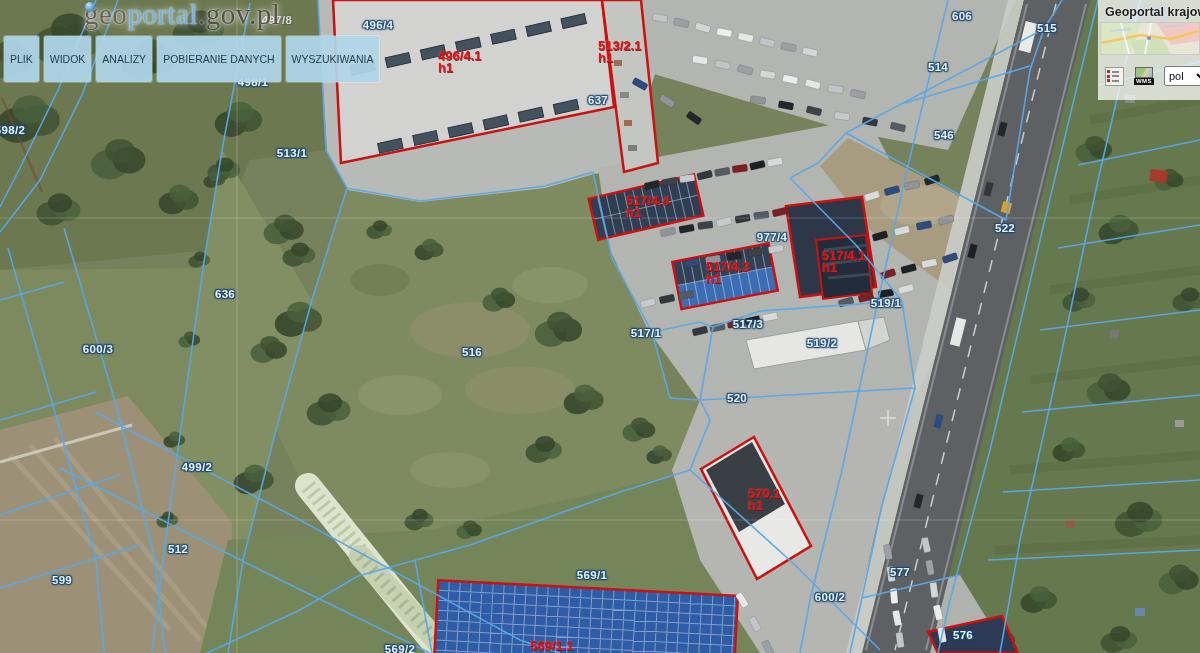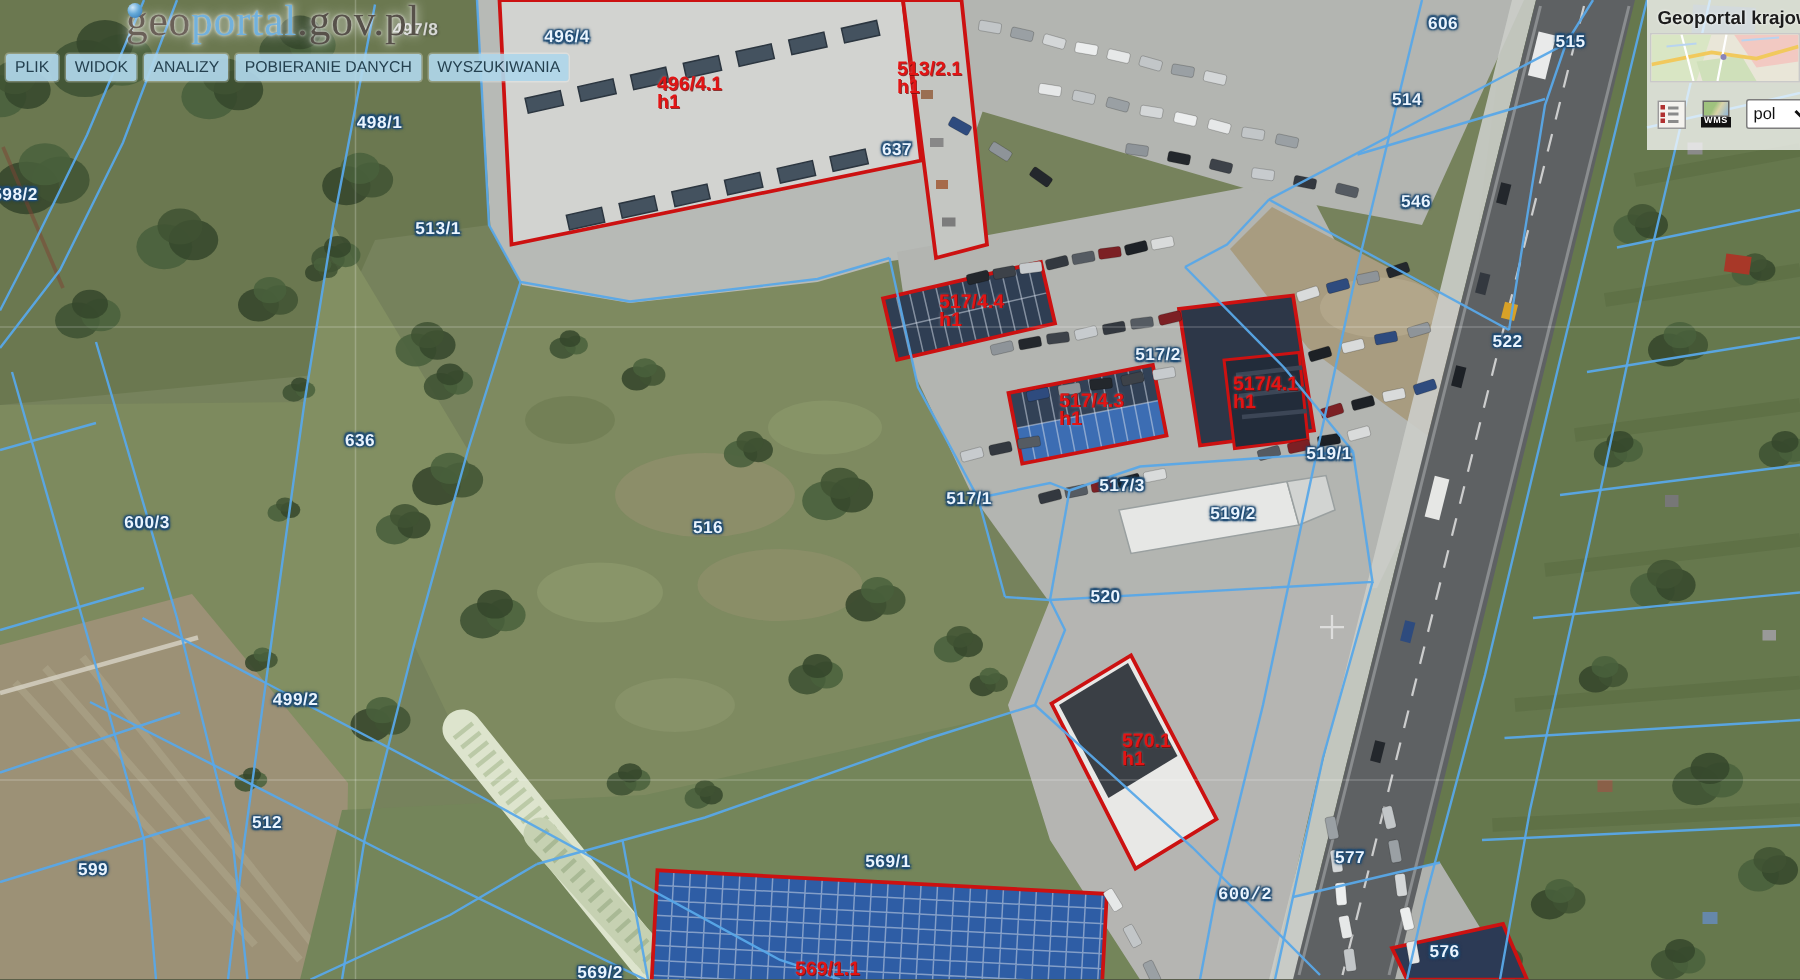--- a/index.html
+++ b/index.html
@@ -22,21 +22,21 @@
   
   #logo{position:absolute;left:84px;top:-2px;font-family:"Liberation Serif",serif;
     font-size:29px;letter-spacing:.5px;cursor:pointer;
     text-shadow:0 0 7px rgba(255,255,255,.85),0 0 2px rgba(255,255,255,.9);}
   #logo .geo{color:#6a6058;} #logo .portal{color:#72b1dc;} #logo .suffix{color:#57514a;}
   #logo .ball{position:absolute;left:1px;top:4px;width:10px;height:10px;border-radius:50%;
     background:radial-gradient(circle at 35% 30%,#cfe7f6,#65a9d8 45%,#2a6fae);}
 
   #menu-bar{position:absolute;left:4px;top:36px;display:flex;gap:5px;}
   .menu-btn{background:rgba(175,214,233,.93);color:#24404f;font-size:10.5px;
-    font-family:"Liberation Sans",sans-serif;padding:3px 6px;border:0;border-radius:2px;
+    font-family:"Liberation Sans",sans-serif;padding:17px 6px;border:0;border-radius:2px;
     cursor:pointer;box-shadow:0 0 0 1px rgba(255,255,255,.28);white-space:nowrap;}
 
   
   #right-panel{position:absolute;right:0;top:0;width:102px;height:100px;
     background:rgba(255,255,255,.74);}
   #panel-title{font-weight:bold;font-size:12.5px;color:#1c1c1c;padding:5px 0 3px 7px;
     white-space:nowrap;overflow:hidden;text-shadow:0 0 2px #fff;}
   #minimap{display:block;margin-left:2px;width:98px;height:31px;border:1px solid #c9c9c9;
     cursor:pointer;background:#e9e6d8;}
   #panel-tools{position:absolute;left:7px;top:66px;right:-10px;display:flex;
@@ -476,36 +476,36 @@
       <div class="parcel-label faint" style="left: 277px; top: 20px;">497/8</div>
       <div class="parcel-label" style="left: 253px; top: 82px;">498/1</div>
       <div class="parcel-label" style="left: 378px; top: 25px;">496/4</div>
       <div class="parcel-label" style="left: 292px; top: 153px;">513/1</div>
       <div class="parcel-label" style="left: 598px; top: 100px;">637</div>
       <div class="parcel-label" style="left: 962px; top: 16px;">606</div>
       <div class="parcel-label" style="left: 938px; top: 67px;">514</div>
       <div class="parcel-label" style="left: 1047px; top: 28px;">515</div>
       <div class="parcel-label" style="left: 944px; top: 135px;">546</div>
       <div class="parcel-label" style="left: 1005px; top: 228px;">522</div>
-      <div class="parcel-label" style="left: 240px; top: 294px;">636</div>
+      <div class="parcel-label" style="left: 225px; top: 294px;">636</div>
       <div class="parcel-label" style="left: 82px; top: 349px; padding-left: 32px;">600/3</div>
       <div class="parcel-label" style="left: 472px; top: 352px;">516</div>
       <div class="parcel-label" style="left: 646px; top: 333px;">517/1</div>
       <div class="parcel-label" style="left: 748px; top: 324px;">517/3</div>
-      <div class="parcel-label" style="left: 772px; top: 237px;">517/2</div>
+      <div class="parcel-label" style="left: 772px; top: 237px;">977/4</div>
       <div class="parcel-label" style="left: 886px; top: 303px;">519/1</div>
       <div class="parcel-label" style="left: 822px; top: 343px;">519/2</div>
       <div class="parcel-label" style="left: 737px; top: 398px;">520</div>
       <div class="parcel-label" style="left: 197px; top: 467px;">499/2</div>
       <div class="parcel-label" style="left: 178px; top: 517px; margin-top: 32px;">512</div>
       <div class="parcel-label" style="left: 62px; top: 580px;">599</div>
       <div class="parcel-label" style="left: 400px; top: 603px; margin-top: 46px;">569/2</div>
       <div class="parcel-label" style="left: 592px; top: 575px;">569/1</div>
       <div class="parcel-label" style="left: 900px; top: 572px;">577</div>
-      <div class="parcel-label" style="left: 830px; top: 597px; font-family: Liberation Mono, monospace;">600/2</div>
+      <div class="parcel-label" style="left: 830px; top: 597px;">600/2</div>
       <div class="parcel-label" style="left: 963px; top: 635px;">576</div>
       <div class="bldg-label" style="left: 438px; top: 50px;">496/4.1<div>h1</div></div>
       <div class="bldg-label" style="left: 598px; top: 40px;">513/2.1<div>h1</div></div>
       <div class="bldg-label" style="left: 626px; top: 195px;">517/4.4<div>h1</div></div>
       <div class="bldg-label" style="left: 706px; top: 261px;">517/4.3<div>h1</div></div>
       <div class="bldg-label" style="left: 822px; top: 250px;">517/4.1<div>h1</div></div>
       <div class="bldg-label" style="left: 748px; top: 488px;">570.1<div>h1</div></div>
       <div class="bldg-label" style="left: 530px; top: 640px;">569/1.1</div>
     </div>
 

